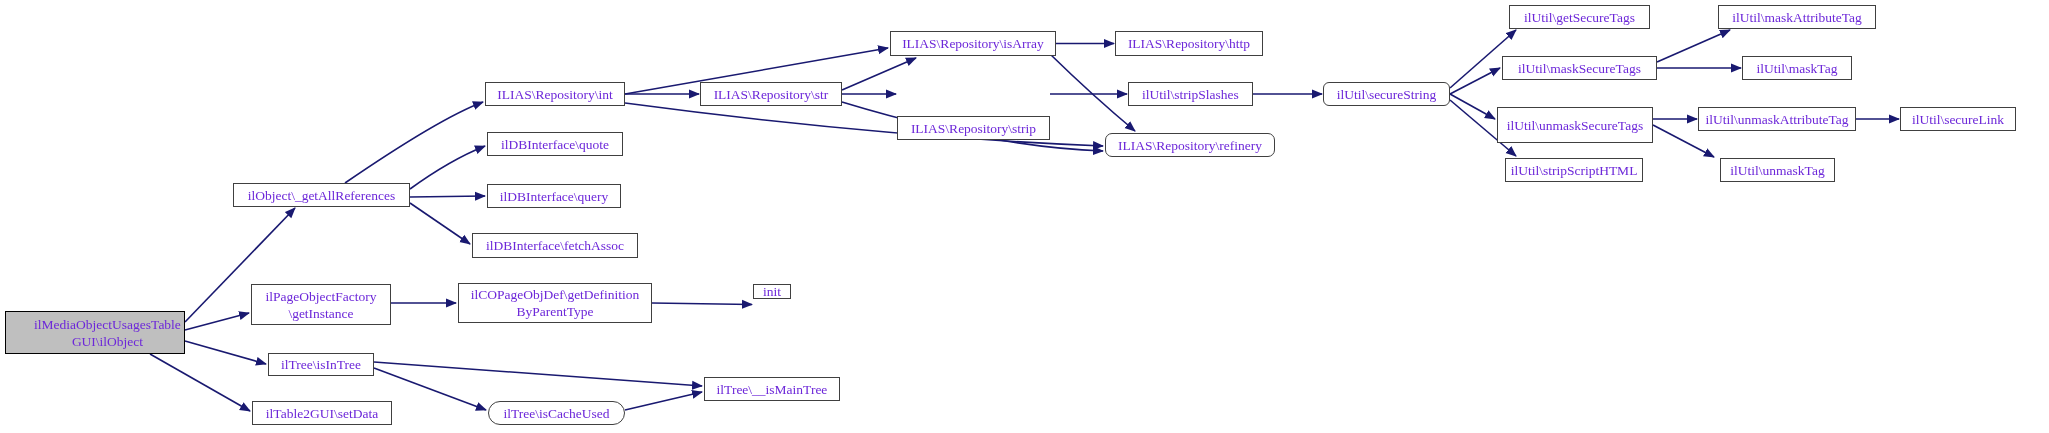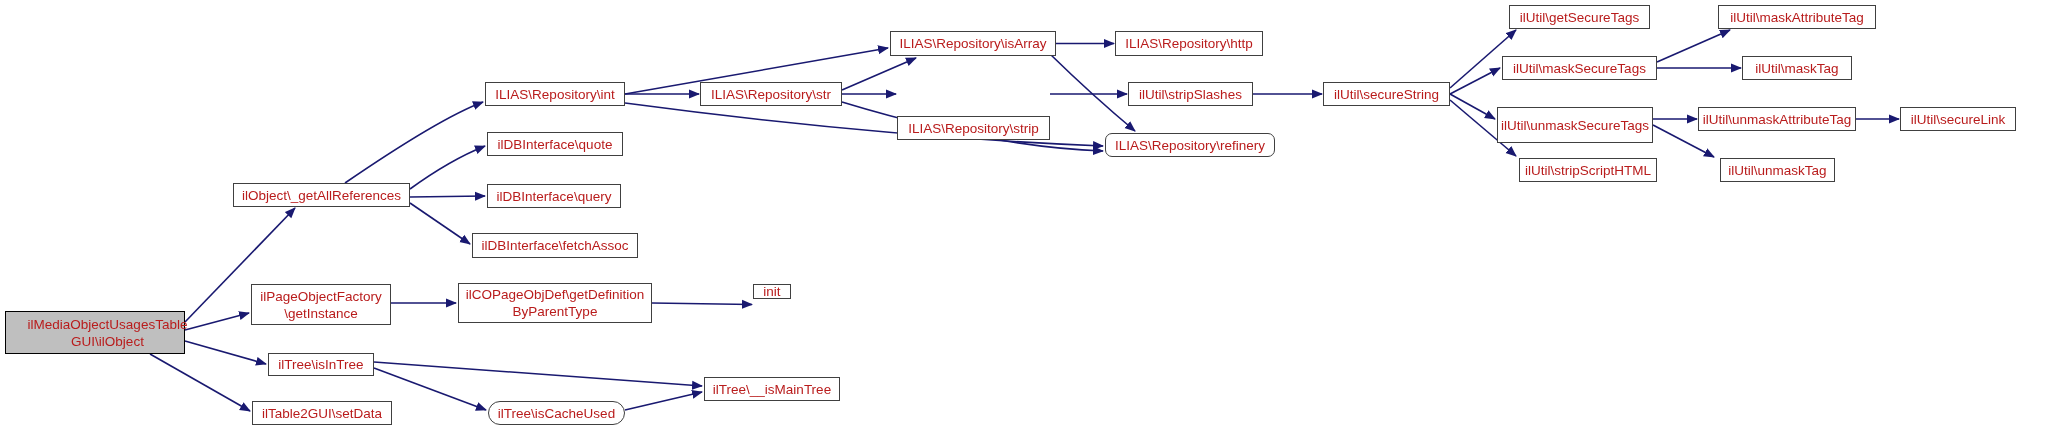--- a/index.html
+++ b/index.html
@@ -20,30 +20,31 @@
     left: 0;
     top: 0;
     width: 2049px;
     height: 433px;
   }
   .node {
     position: absolute;
     box-sizing: border-box;
     background: #ffffff;
     border: 1px solid #404040;
-    color: #b91c1c;
+    color: #6d28d9;
     display: flex;
     flex-direction: column;
     align-items: center;
     justify-content: center;
     text-align: center;
     font-size: 13.5px;
     line-height: 17px;
     white-space: nowrap;
     cursor: pointer;
+    font-family: Liberation Serif, serif;
   }
   .node.root {
     background: #bfbfbf;
     border: 1.5px solid #000000;
     padding-left: 25px;
   }
   .node span {
     display: block;
   }
 </style>
@@ -146,21 +147,21 @@
       </div>
       <div class="node" style="left: 1115px; top: 31px; width: 148px; height: 25px;">
         <span>ILIAS\Repository\http</span>
       </div>
       <div class="node" style="left: 1128px; top: 82px; width: 125px; height: 24px;">
         <span>ilUtil\stripSlashes</span>
       </div>
       <div class="node" style="left: 1105px; top: 133px; width: 170px; height: 24px; border-radius: 7px;">
         <span>ILIAS\Repository\refinery</span>
       </div>
-      <div class="node" style="left: 1323px; top: 82px; width: 127px; height: 24px;">
+      <div class="node" style="left: 1323px; top: 82px; width: 127px; height: 24px; border-radius: 6px;">
         <span>ilUtil\secureString</span>
       </div>
       <div class="node" style="left: 1509px; top: 5px; width: 141px; height: 24px;">
         <span>ilUtil\getSecureTags</span>
       </div>
       <div class="node" style="left: 1718px; top: 5px; width: 158px; height: 24px;">
         <span>ilUtil\maskAttributeTag</span>
       </div>
       <div class="node" style="left: 1502px; top: 56px; width: 155px; height: 24px;">
         <span>ilUtil\maskSecureTags</span>
@@ -170,20 +171,20 @@
       </div>
       <div class="node" style="left: 1497px; top: 107px; width: 156px; height: 36px; text-align: right;">
         <span>ilUtil\unmaskSecureTags</span>
       </div>
       <div class="node" style="left: 1698px; top: 107px; width: 158px; height: 24px;">
         <span>ilUtil\unmaskAttributeTag</span>
       </div>
       <div class="node" style="left: 1900px; top: 107px; width: 116px; height: 24px;">
         <span>ilUtil\secureLink</span>
       </div>
-      <div class="node" style="left: 1505px; top: 158px; width: 138px; height: 24px; margin-left: 14px;">
+      <div class="node" style="left: 1505px; top: 158px; width: 138px; height: 24px;">
         <span>ilUtil\stripScriptHTML</span>
       </div>
       <div class="node" style="left: 1720px; top: 158px; width: 115px; height: 24px;">
         <span>ilUtil\unmaskTag</span>
       </div>
     </div>
 </div>
 
 </body></html>

